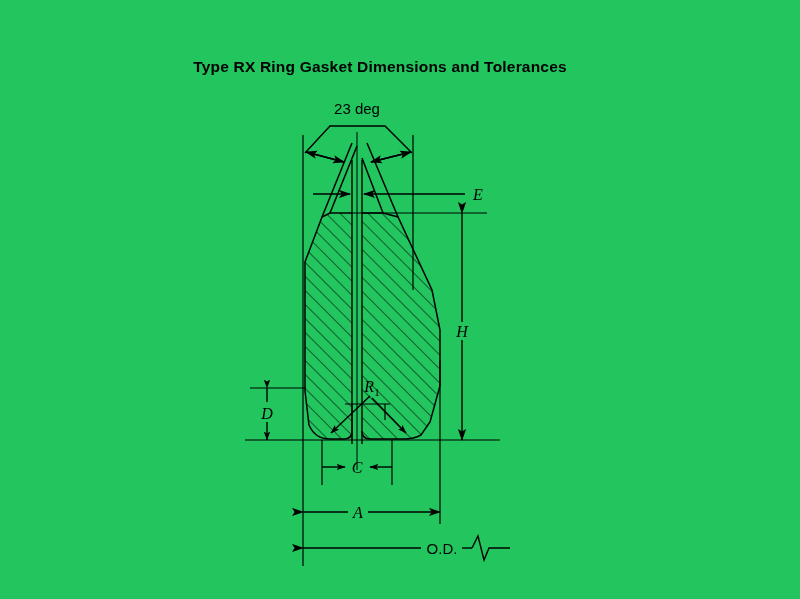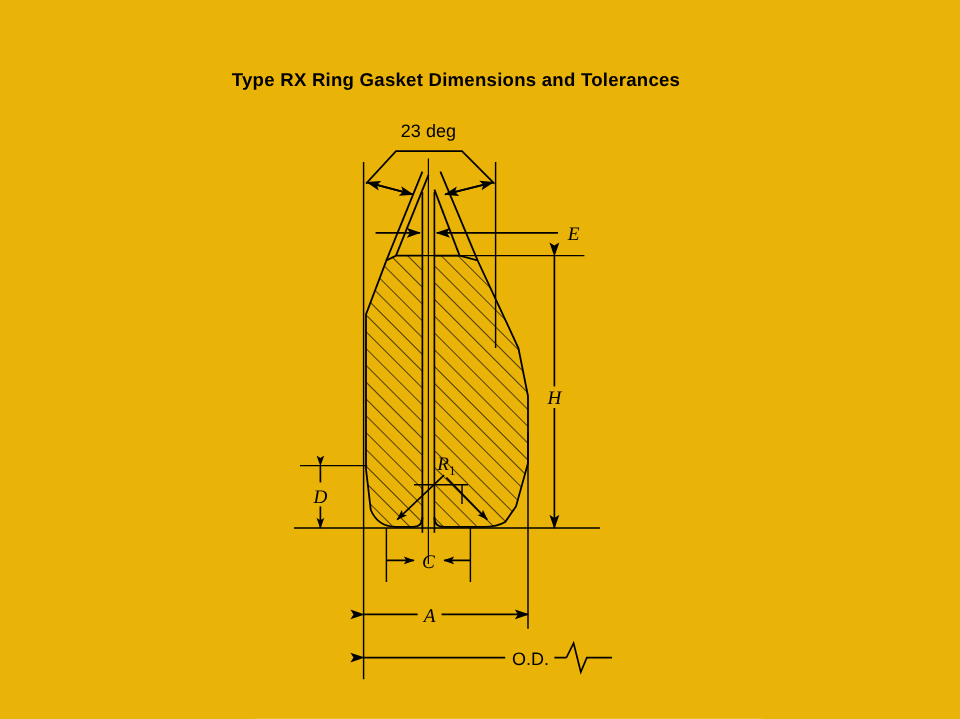--- a/index.html
+++ b/index.html
@@ -3,21 +3,21 @@
 <meta charset="utf-8">
 <style>
   html,body{margin:0;padding:0;}
   body{
     width:800px;height:599px;
     background:#ffffff;
     font-family:"Liberation Sans", sans-serif;
     overflow:hidden;
     position:relative;
   }
-  #stage{position:absolute;left:0;top:0;width:800px;height:599px;background:#eab308;}
+  #stage{position:absolute;left:0;top:0;width:800px;height:599px;background:#22c55e;}
   svg{display:block;}
   .ttl{
     font-family:"Liberation Sans", sans-serif;
     font-weight:bold;
     font-size:15.5px;
     fill:#000;
     letter-spacing:0.2px;
   }
   .lbl{
     font-family:"Liberation Serif", serif;

